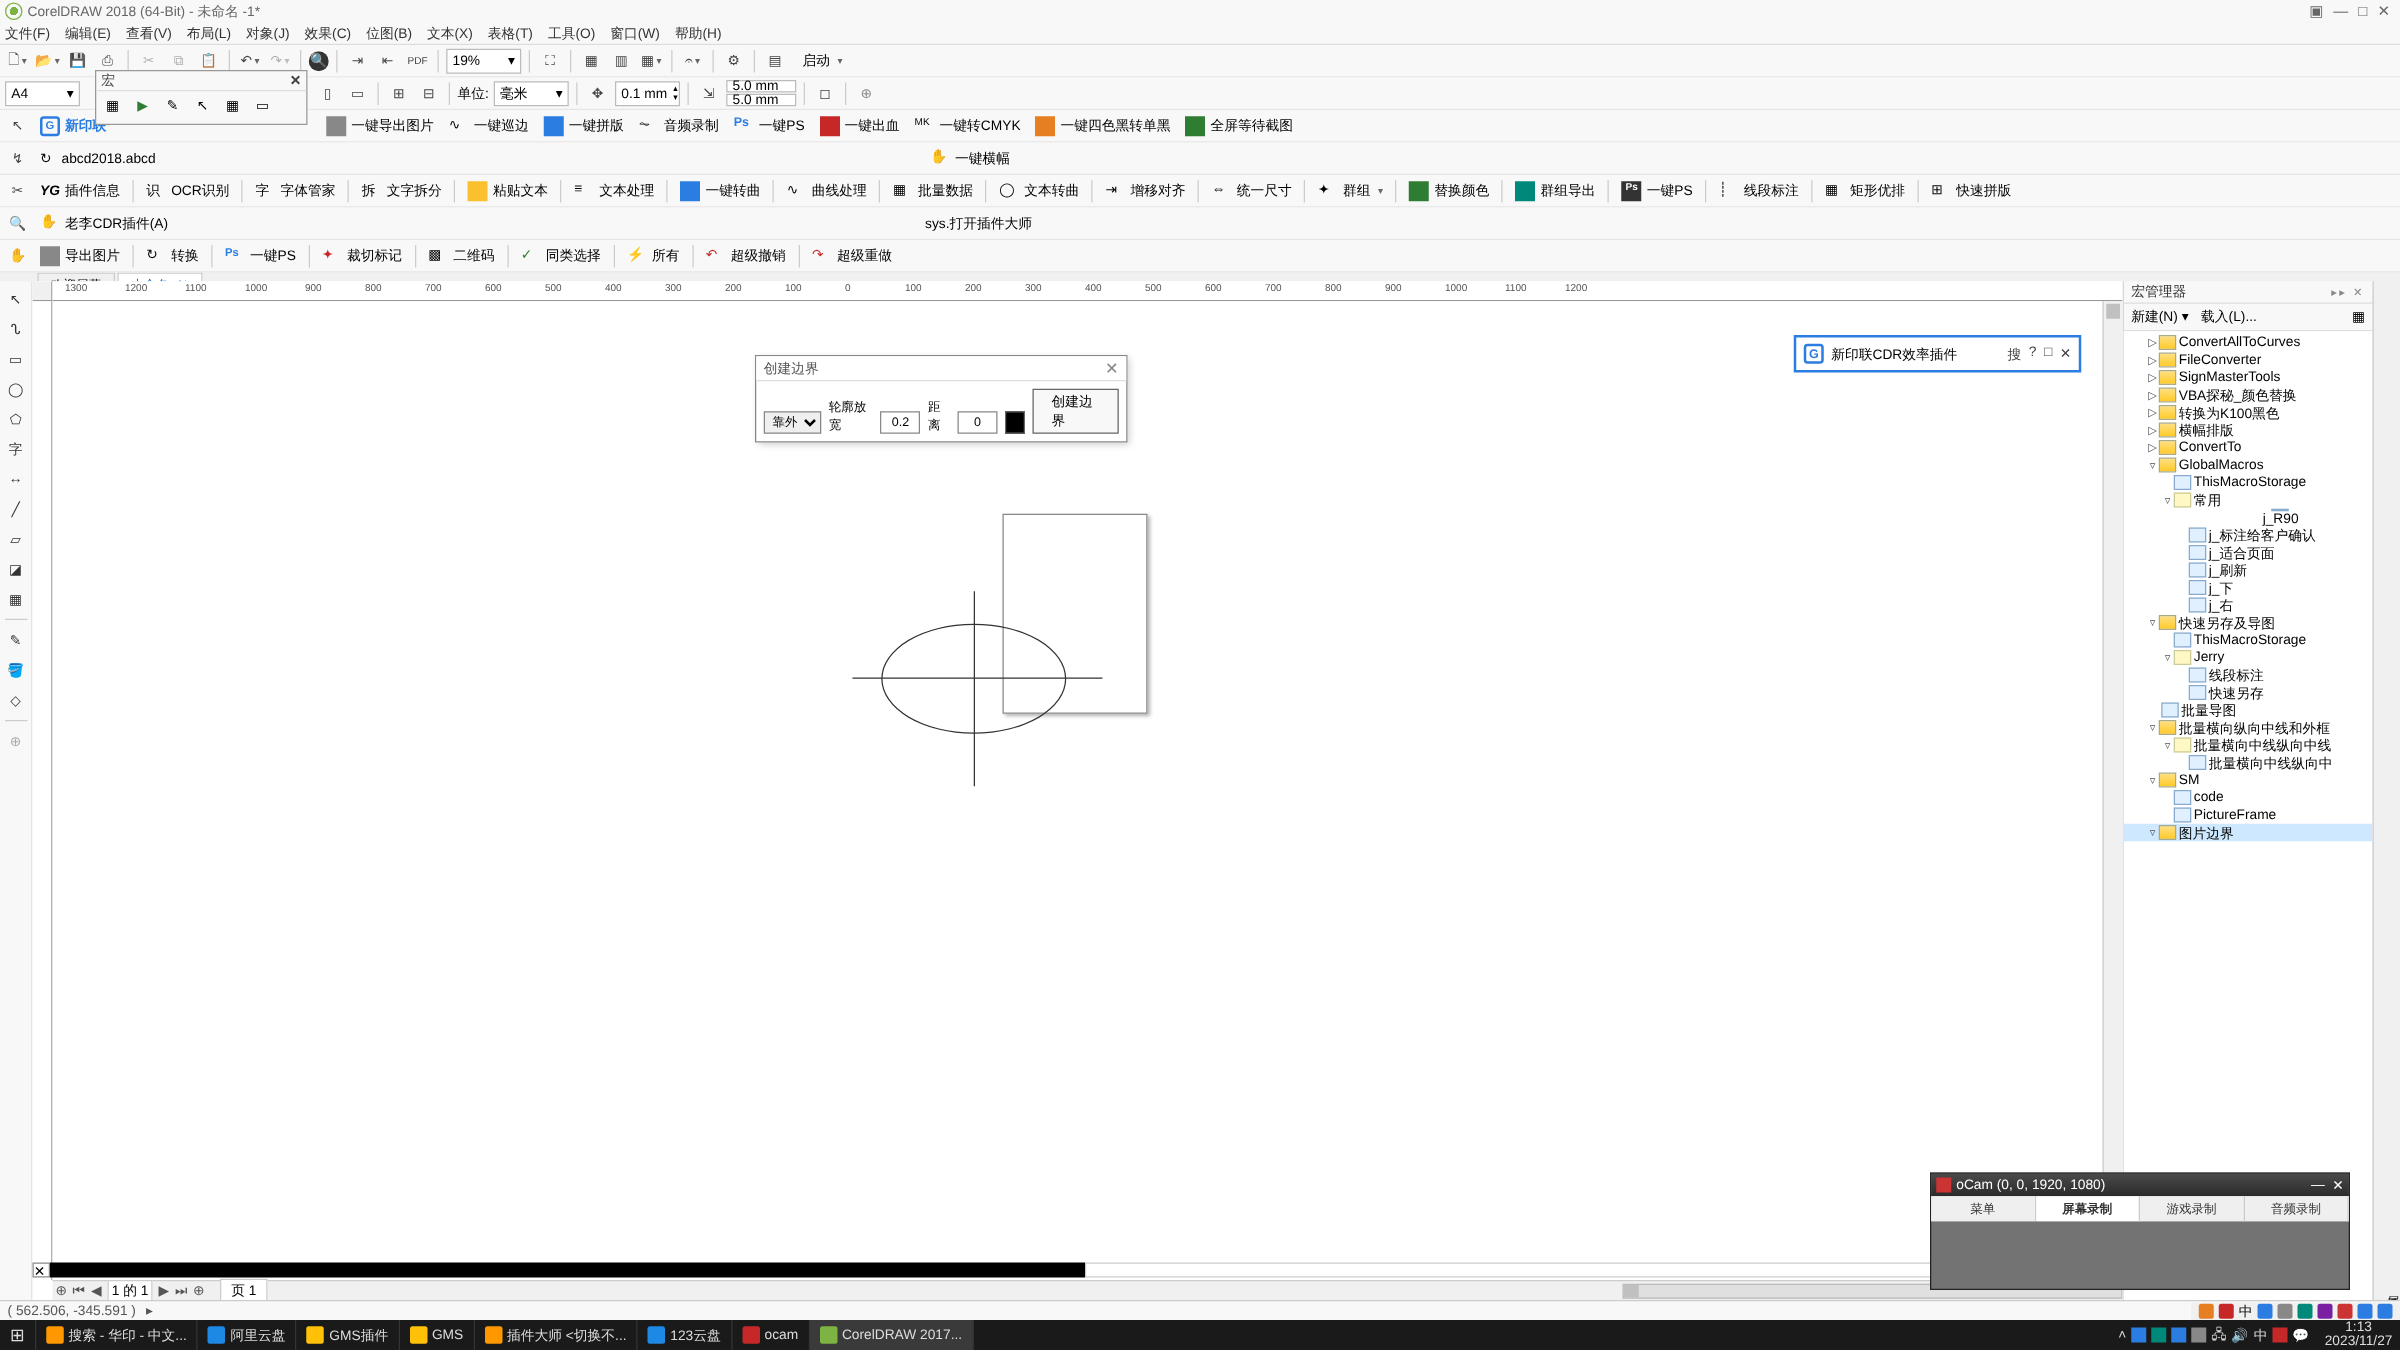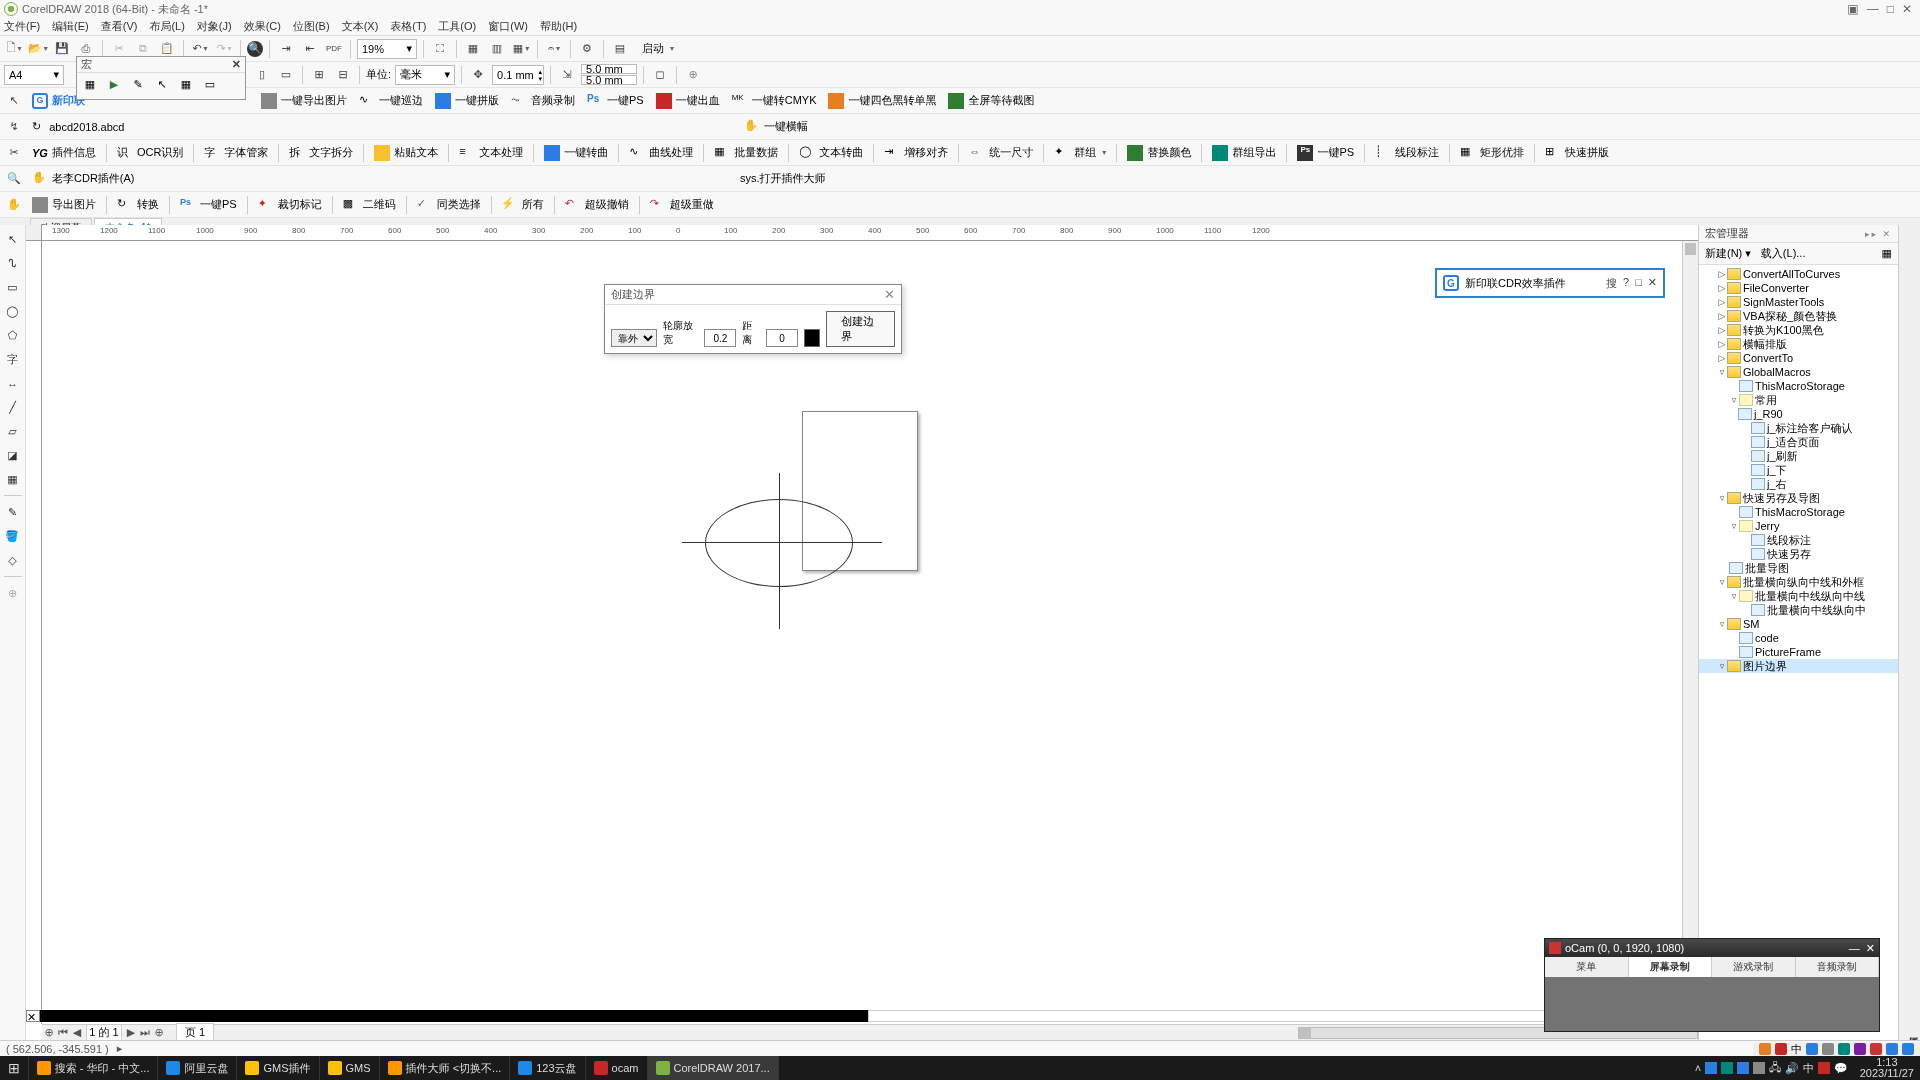--- a/index.html
+++ b/index.html
@@ -610,21 +610,21 @@
         <div class="node" style="padding-left: 30px;">
           <span class="exp"></span>
           <span class="ic ic-macro"></span>
           <span>ThisMacroStorage</span>
         </div>
         <div class="node" style="padding-left: 30px;">
           <span class="exp">▿</span>
           <span class="ic ic-fold"></span>
           <span>常用</span>
         </div>
-        <div class="node" style="padding-left: 29px;">
+        <div class="node" style="padding-left: 52px; flex-direction: column;">
           <span class="exp"></span>
           <span class="ic ic-macro"></span>
           <span>j_R90</span>
         </div>
         <div class="node" style="padding-left: 42px;">
           <span class="exp"></span>
           <span class="ic ic-macro"></span>
           <span>j_标注给客户确认</span>
         </div>
         <div class="node" style="padding-left: 42px;">

